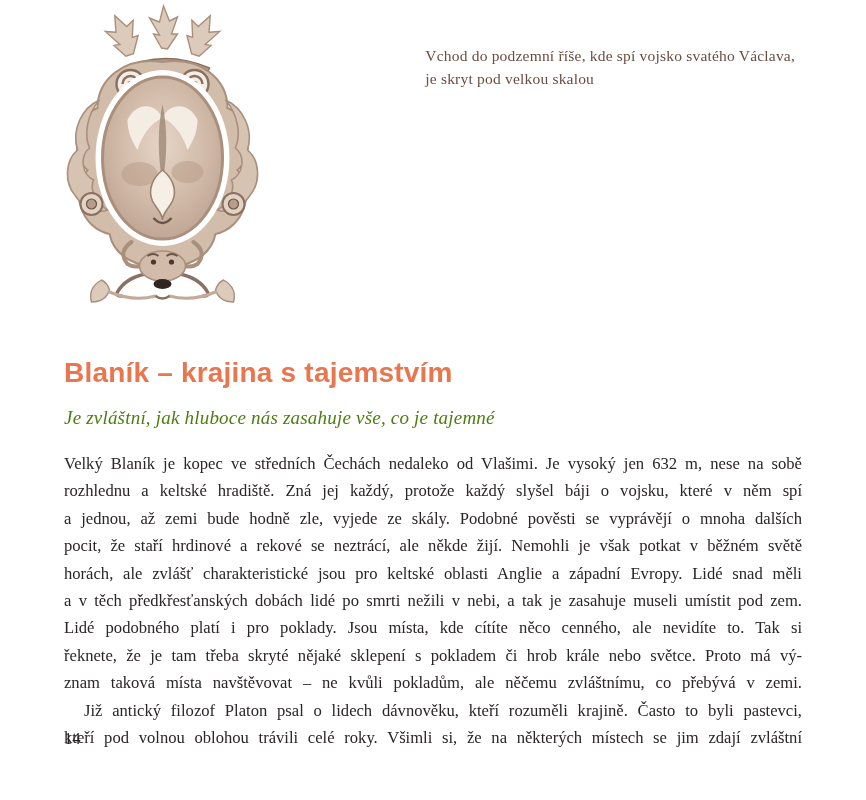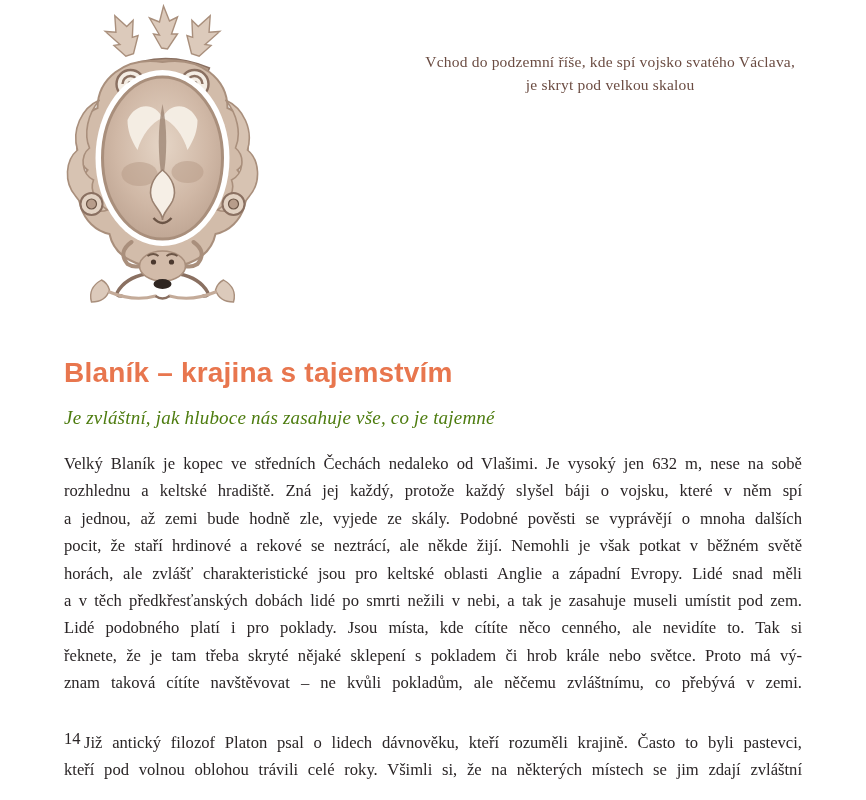--- a/index.html
+++ b/index.html
@@ -17,23 +17,23 @@
     position: absolute;
     left: 58px;
     top: 4px;
     width: 212px;
     height: 302px;
   }
 
   
   .caption {
     position: absolute;
-    top: 50px;
+    top: 44px;
     right: 71px;
-    text-align: center;
+    text-align: left;
     font-family: "Liberation Serif", serif;
     font-size: 15.5px;
     line-height: 23px;
     letter-spacing: 0.2px;
   }
 
   
   .heading {
     position: absolute;
     left: 64px;
@@ -65,21 +65,21 @@
     font-family: "Liberation Serif", serif;
     font-size: 16.6px;
     line-height: 27.4px;
   }
   .para { margin: 0; }
   .line {
     text-align: justify;
     text-align-last: justify;
     white-space: normal;
   }
-  .line.indent { text-indent: 20px; margin-top: 32px; }
+  .line.indent { text-indent: 20px; }
 
   
   .page-number {
     position: absolute;
     left: 64px;
     top: 729px;
     width: 738px;
     text-align: left;
     font-family: "Liberation Serif", serif;
     font-size: 16.5px;
@@ -164,21 +164,21 @@
   <div class="bodytext" style="color: rgb(42, 37, 38);">
       <div class="para">
         <div class="line">Velký Blaník je kopec ve středních Čechách nedaleko od Vlašimi. Je vysoký jen 632 m, nese na sobě</div>
         <div class="line">rozhlednu a keltské hradiště. Zná jej každý, protože každý slyšel báji o vojsku, které v něm spí</div>
         <div class="line">a jednou, až zemi bude hodně zle, vyjede ze skály. Podobné pověsti se vyprávějí o mnoha dalších</div>
         <div class="line">pocit, že staří hrdinové a rekové se neztrácí, ale někde žijí. Nemohli je však potkat v běžném světě</div>
         <div class="line">horách, ale zvlášť charakteristické jsou pro keltské oblasti Anglie a západní Evropy. Lidé snad měli</div>
         <div class="line">a v těch předkřesťanských dobách lidé po smrti nežili v nebi, a tak je zasahuje museli umístit pod zem.</div>
         <div class="line">Lidé podobného platí i pro poklady. Jsou místa, kde cítíte něco cenného, ale nevidíte to. Tak si</div>
         <div class="line">řeknete, že je tam třeba skryté nějaké sklepení s pokladem či hrob krále nebo světce. Proto má vý-</div>
-        <div class="line">znam taková cítíte navštěvovat – ne kvůli pokladům, ale něčemu zvláštnímu, co přebývá v zemi.</div>
+        <div class="line">znam taková místa navštěvovat – ne kvůli pokladům, ale něčemu zvláštnímu, co přebývá v zemi.</div>
       </div>
       <div class="para">
         <div class="line indent">Již antický filozof Platon psal o lidech dávnověku, kteří rozuměli krajině. Často to byli pastevci,</div>
         <div class="line">kteří pod volnou oblohou trávili celé roky. Všimli si, že na některých místech se jim zdají zvláštní</div>
       </div>
     </div>
 
   <div class="page-number" style="color: rgb(42, 37, 38);">14</div>
 
 </div>

